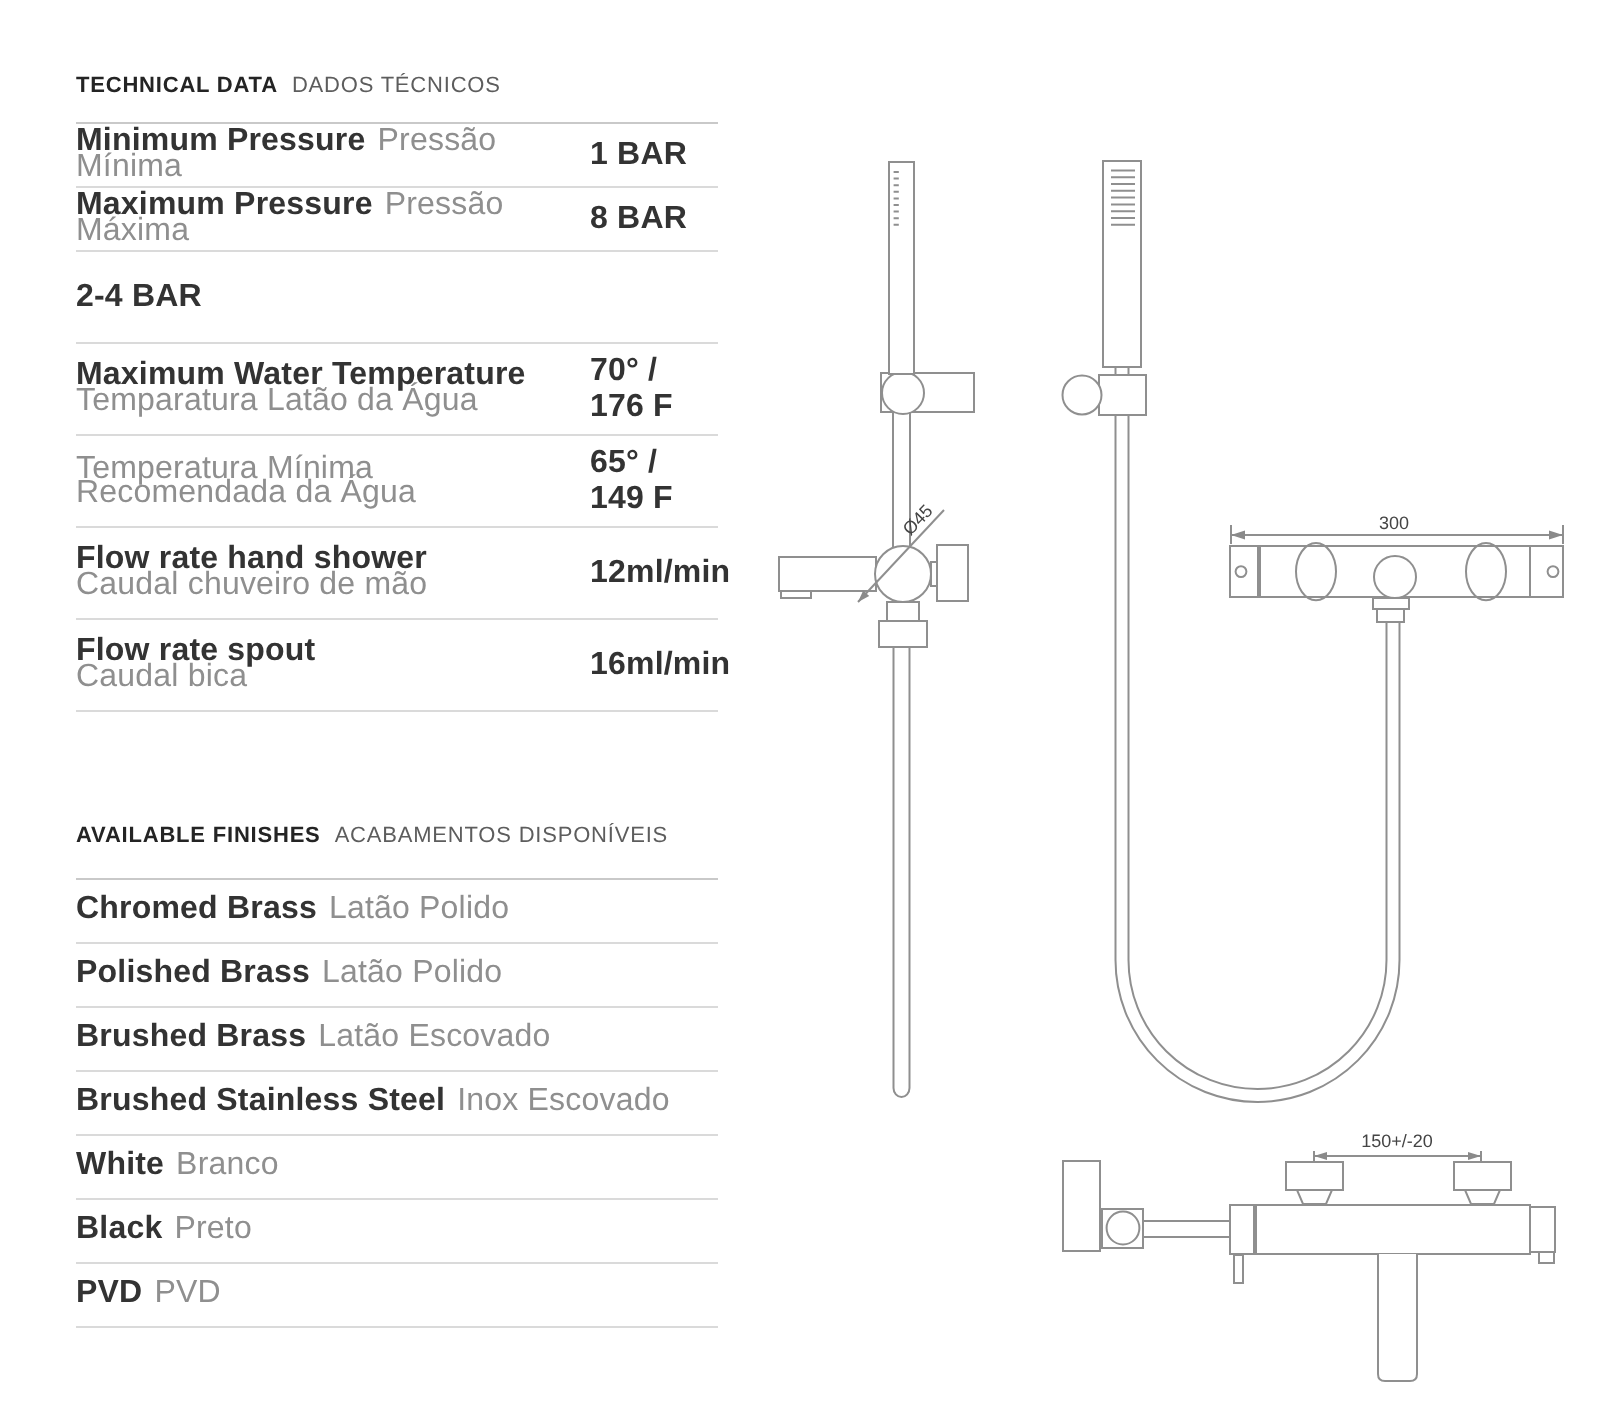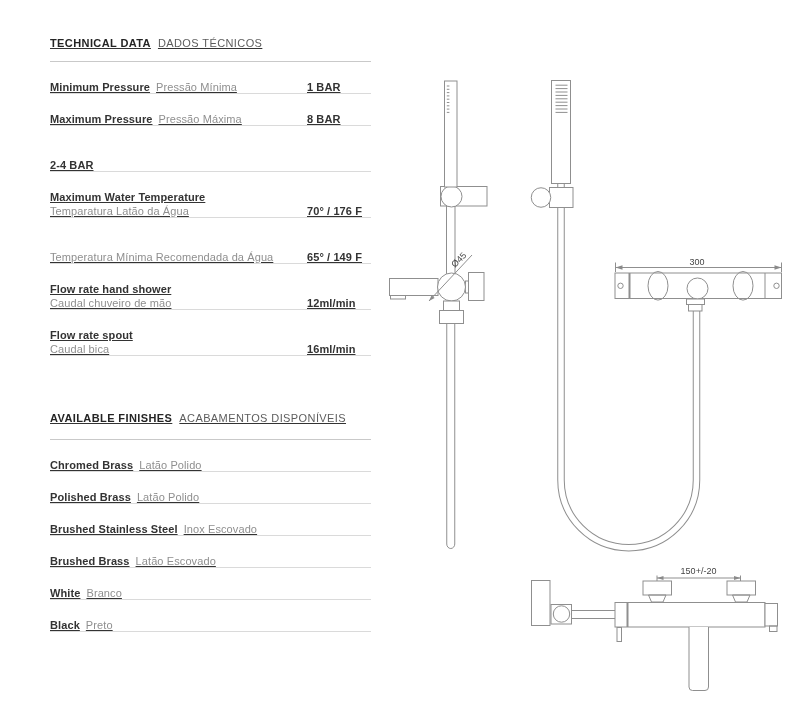--- a/index.html
+++ b/index.html
@@ -1,30 +1,30 @@
 <!DOCTYPE html>
 <html><head>
 <meta charset="utf-8">
 <style>
   html,body{margin:0;padding:0;}
   body{
     width:800px;height:711px;background:#ffffff;position:relative;
     font-family:"Liberation Sans",sans-serif;color:#333;overflow:hidden;
   }
-  .left-col{position:absolute;left:50px;top:0;width:321px;text-decoration:underline;}
+  .left-col{position:absolute;left:38px;top:0;width:321px;}
   .sec-head{
     padding-top:37px;padding-bottom:11px;border-bottom:1px solid #c9c9c9;
     font-size:11px;letter-spacing:.4px;line-height:13px;white-space:nowrap;
   }
   .sec-head.finishes{padding-top:56px;padding-bottom:14px;}
   .sec-head .en{font-weight:bold;color:#242424;}
   .sec-head .pt{color:#5d5d5d;margin-left:7px;font-weight:normal;}
   .t-row{
-    display:flex;align-items:flex-end;border-bottom:1px solid #dadada;
-    font-size:11px;letter-spacing:.1px;
+    display:flex;align-items:center;border-bottom:1px solid #dadada;
+    font-size:16px;letter-spacing:.1px;
   }
   .t-row .lbl{flex:1;line-height:12.5px;}
   .t-row .en{font-weight:bold;color:#333;}
   .t-row .pt{color:#8f8f8f;}
   .t-row.single{height:31px;}
   .t-row.single .pt{margin-left:6px;}
   .t-row.double{height:45px;}
   .t-row.double .pt{display:block;margin-top:1px;}
   .t-row .val{width:64px;font-weight:bold;color:#333;}
   .f-row{height:30px;}
@@ -78,30 +78,33 @@
     <span class="en">AVAILABLE FINISHES</span><span class="pt">ACABAMENTOS DISPONÍVEIS</span>
   </div>
 
   <div class="t-row single f-row">
     <div class="lbl"><span class="en">Chromed Brass</span><span class="pt">Latão Polido</span></div>
   </div>
   <div class="t-row single f-row">
     <div class="lbl"><span class="en">Polished Brass</span><span class="pt">Latão Polido</span></div>
   </div>
   <div class="t-row single f-row">
-    <div class="lbl"><span class="en">Brushed Stainless Steel</span><span class="pt">Inox Escovado</span></div>
+    <div class="lbl"><span class="en">Brushed Brass</span><span class="pt">Latão Escovado</span></div>
   </div>
   <div class="t-row single f-row">
-    <div class="lbl"><span class="en">Brushed Brass</span><span class="pt">Latão Escovado</span></div>
+    <div class="lbl"><span class="en">Brushed Stainless Steel</span><span class="pt">Inox Escovado</span></div>
   </div>
   <div class="t-row single f-row">
     <div class="lbl"><span class="en">White</span><span class="pt">Branco</span></div>
   </div>
   <div class="t-row single f-row">
     <div class="lbl"><span class="en">Black</span><span class="pt">Preto</span></div>
+  </div>
+  <div class="t-row single f-row">
+    <div class="lbl"><span class="en">PVD</span><span class="pt">PVD</span></div>
   </div>
 </div>
 
 <svg class="drawings" viewBox="380 55 410 650" xmlns="http://www.w3.org/2000/svg">
 
   <g>
     <path class="hose-o" d="M561,180 V480 A67.75 67.75 0 0 0 696.5,480 V311"></path>
     <path class="hose-i" d="M561,180 V480 A67.75 67.75 0 0 0 696.5,480 V311"></path>
   </g>
 

